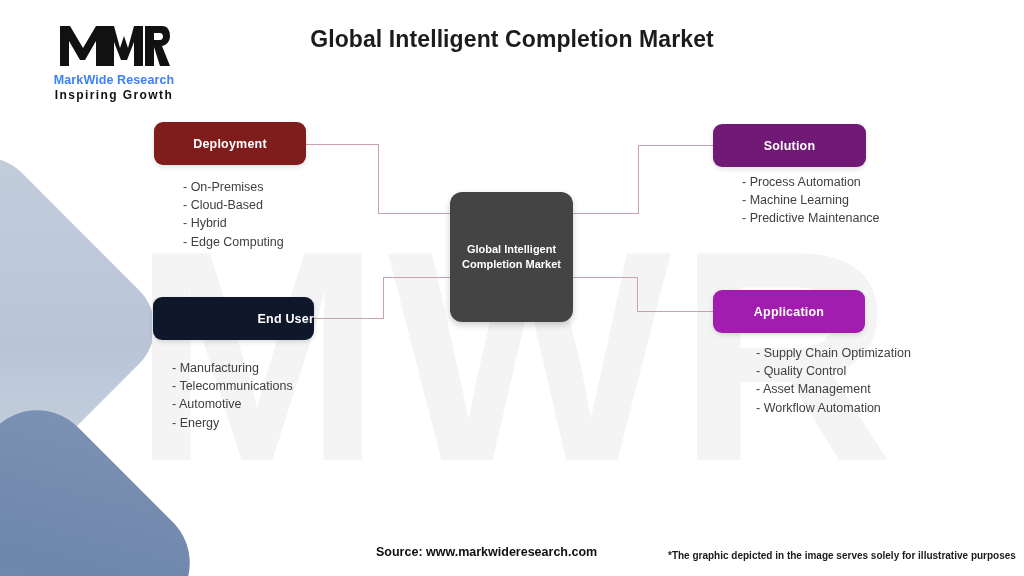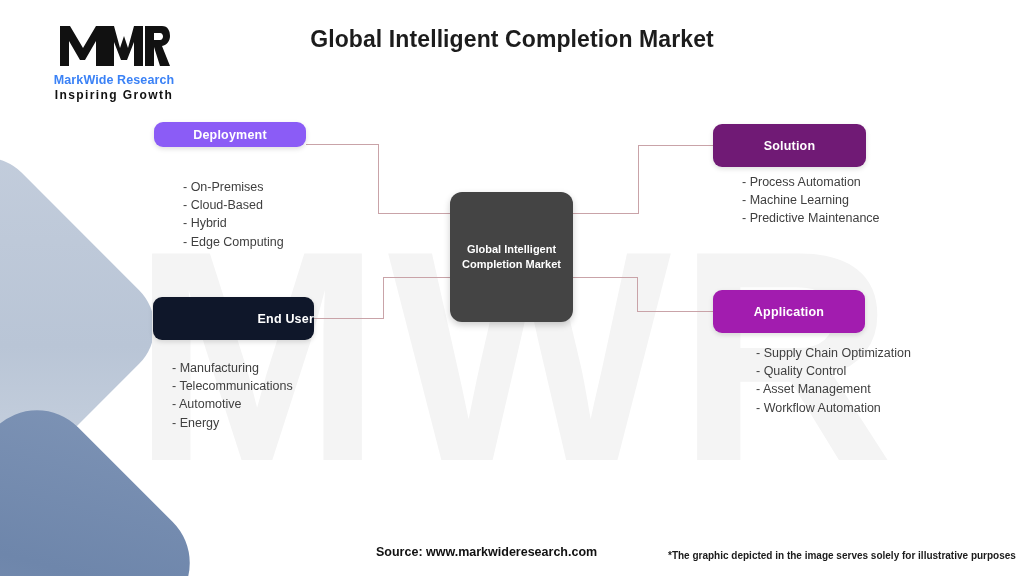--- a/index.html
+++ b/index.html
@@ -211,21 +211,21 @@
 
   <div class="conn h" style="left:314px; top:318px; width:70px;"></div>
   <div class="conn v" style="left:383px; top:277px; height:42px;"></div>
   <div class="conn h" style="left:383px; top:277px; width:71px;"></div>
 
   <div class="conn h" style="left:570px; top:277px; width:67px;"></div>
   <div class="conn v" style="left:637px; top:277px; height:35px;"></div>
   <div class="conn h" style="left:637px; top:311px; width:76px;"></div>
 
   <div class="node">
-    <div class="node-box" style="left:154px; top:122px; width:152px; height:25px; background:#8b5cf6;">
+    <div class="node-box" style="left:154px; top:122px; width:152px; height:43px; background:#7f1d1d;">
       <span class="node-label">Deployment</span>
     </div>
     <div class="node-list" style="left:183px; top:178px;">
       <div>- On-Premises</div>
       <div>- Cloud-Based</div>
       <div>- Hybrid</div>
       <div>- Edge Computing</div>
     </div>
   </div>
 

